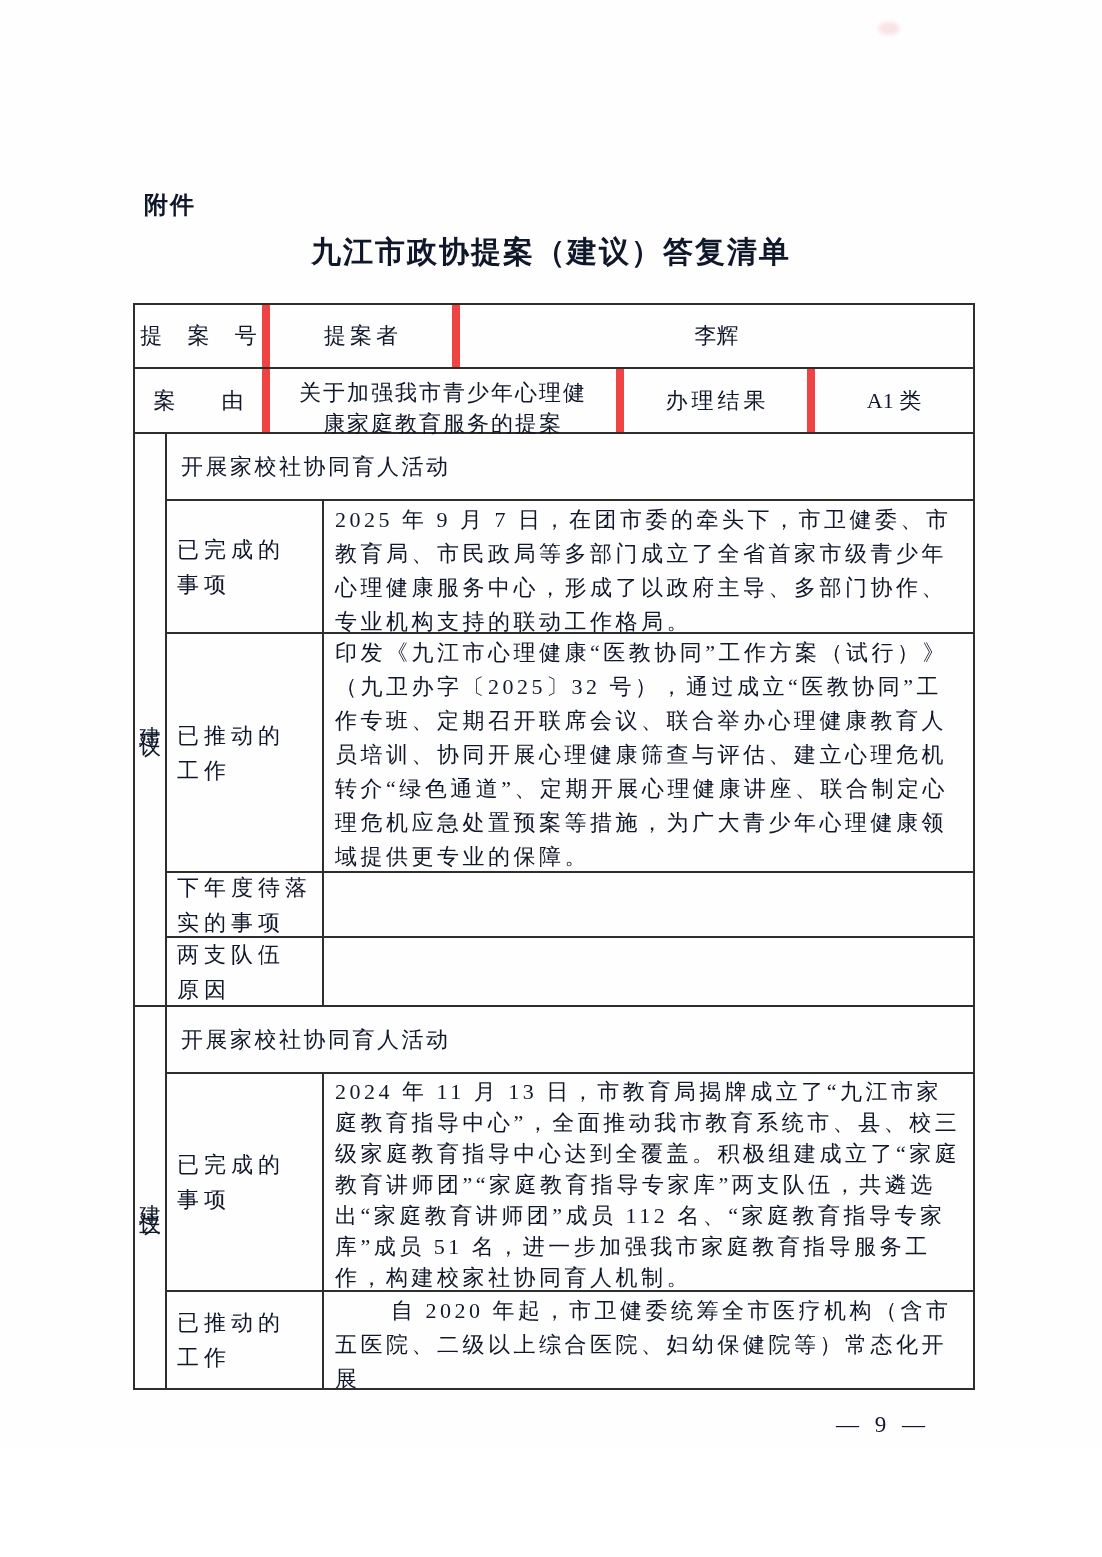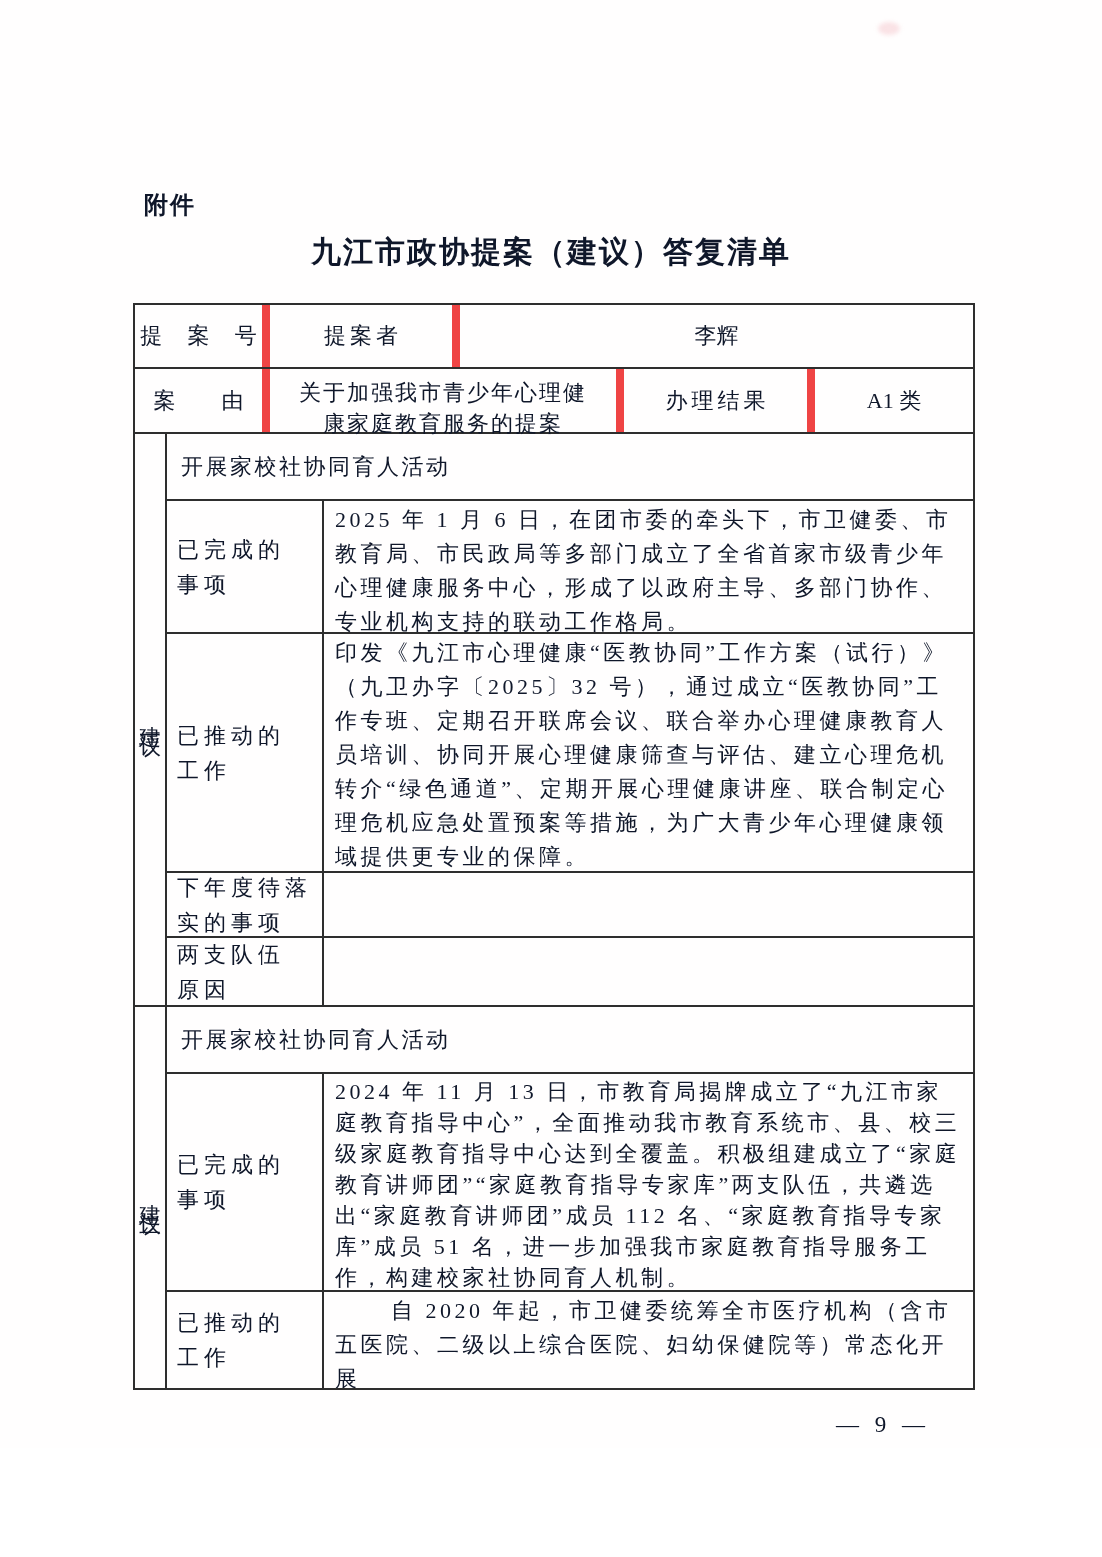--- a/index.html
+++ b/index.html
@@ -126,21 +126,21 @@
     <div class="block">
       <div class="side">
         <span>建议一</span>
       </div>
       <div class="bmain">
         <div class="sectionrow">开展家校社协同育人活动</div>
 
         <div class="brow h-done1">
           <div class="blabel">已完成的
 事项</div>
-          <div class="bcontent">2025 年 1 月 6 日，在团市委的牵头下，市卫健委、市教育局、市民政局等多部门成立了全省首家市级青少年心理健康服务中心，形成了以政府主导、多部门协作、专业机构支持的联动工作格局。</div>
+          <div class="bcontent">2025 年 9 月 7 日，在团市委的牵头下，市卫健委、市教育局、市民政局等多部门成立了全省首家市级青少年心理健康服务中心，形成了以政府主导、多部门协作、专业机构支持的联动工作格局。</div>
         </div>
 
         <div class="brow h-work1">
           <div class="blabel">已推动的
 工作</div>
           <div class="bcontent">印发《九江市心理健康“医教协同”工作方案（试行）》（九卫办字〔2025〕32 号），通过成立“医教协同”工作专班、定期召开联席会议、联合举办心理健康教育人员培训、协同开展心理健康筛查与评估、建立心理危机转介“绿色通道”、定期开展心理健康讲座、联合制定心理危机应急处置预案等措施，为广大青少年心理健康领域提供更专业的保障。</div>
         </div>
 
         <div class="brow h-next">
           <div class="blabel">下年度待落

